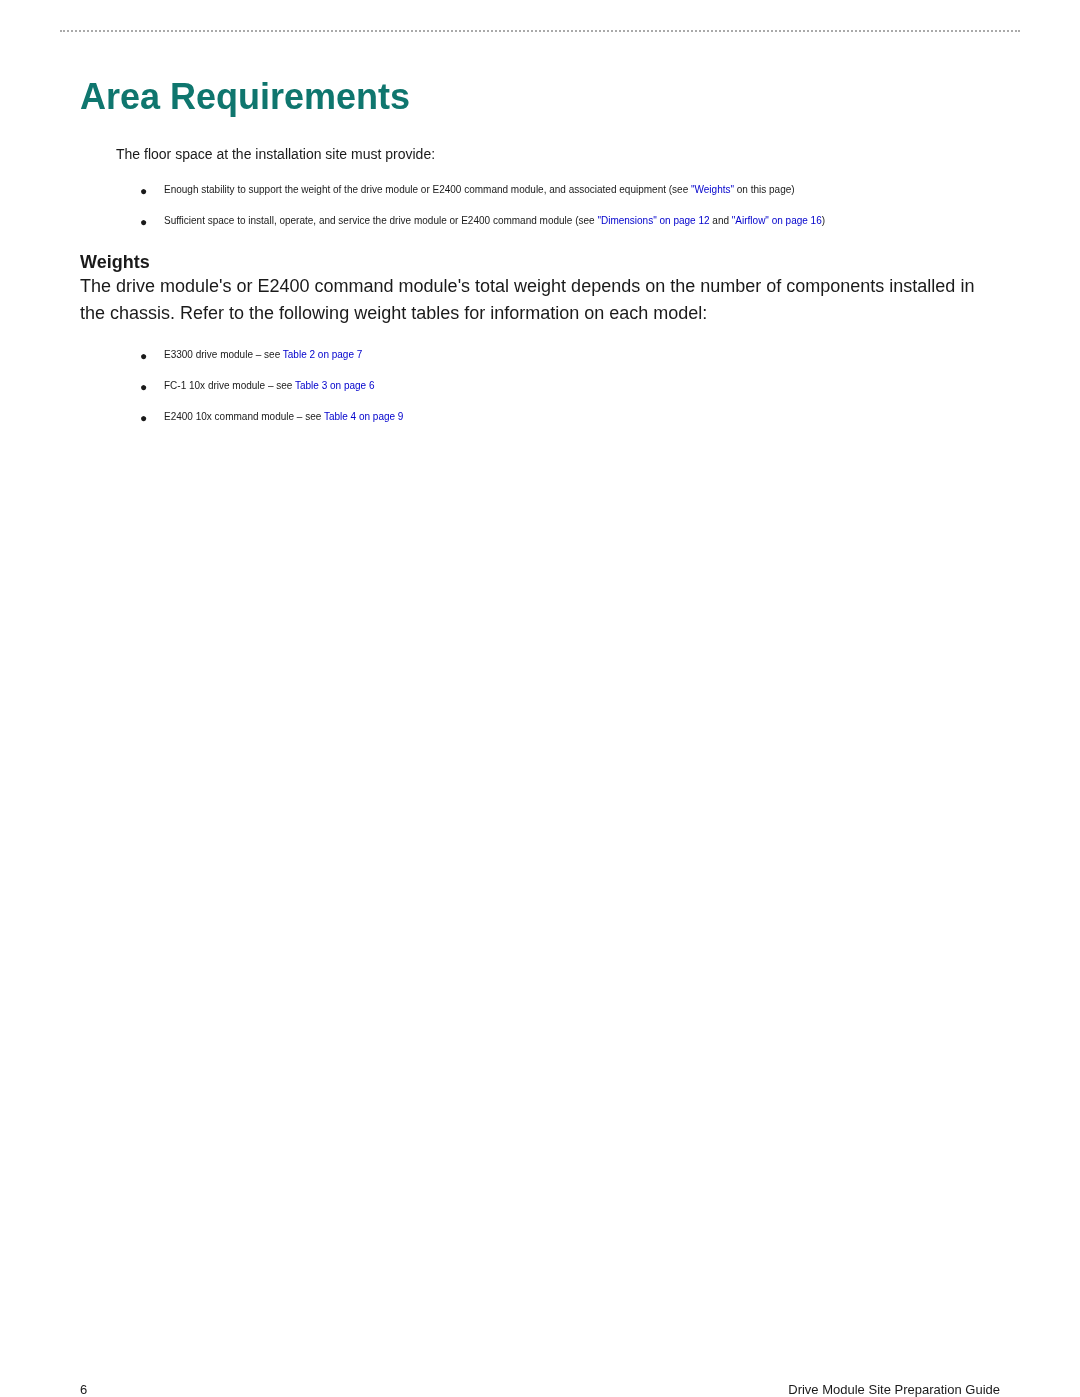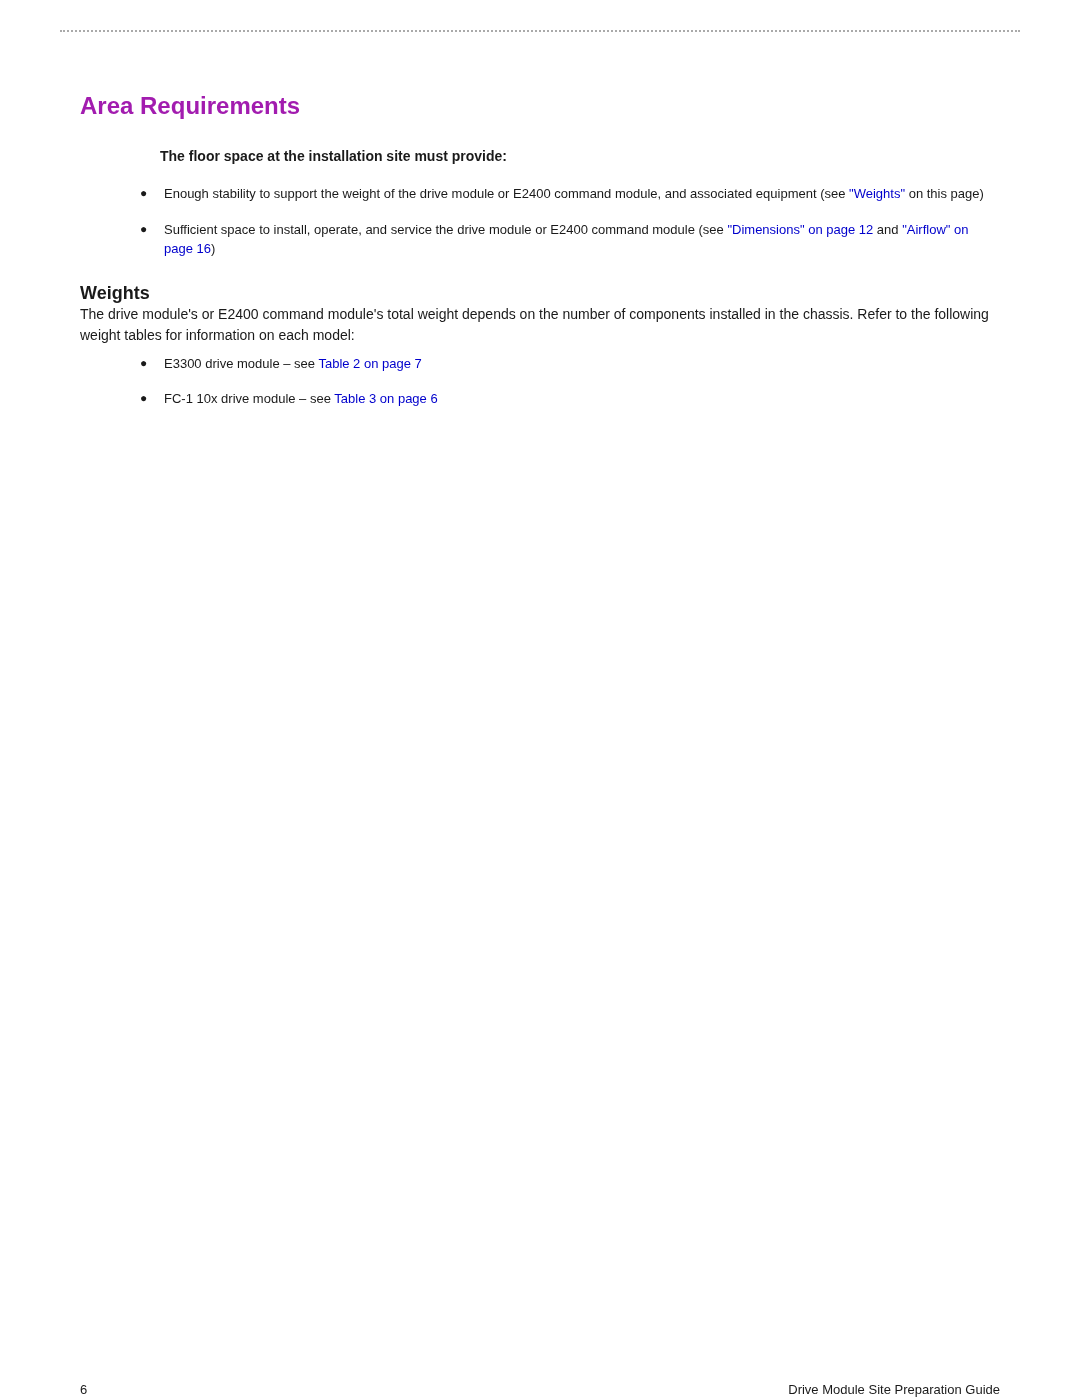--- a/index.html
+++ b/index.html
@@ -31,46 +31,45 @@
       border-top: 2px dotted #999;
       margin: 0 60px;
       padding-top: 0;
     }
 
     .content-area {
       padding: 40px 80px 80px 80px;
     }
 
     .page-title {
-      font-size: 24px;
+      font-size: 36px;
       font-weight: bold;
-      color: #a21caf;
+      color: #0f766e;
       margin-bottom: 28px;
-      margin-top: 20px;
+      margin-top: 4px;
     }
 
     .intro-text {
       font-size: 14px;
       color: #1a1a1a;
       margin-bottom: 20px;
-      margin-left: 80px;
-      font-weight: bold;
+      margin-left: 36px;
     }
 
     .bullet-list {
       list-style: none;
       margin-left: 60px;
       margin-bottom: 24px;
     }
 
     .bullet-list li {
       position: relative;
       padding-left: 24px;
       margin-bottom: 16px;
-      font-size: 13px;
+      font-size: 10px;
       line-height: 1.5;
       color: #1a1a1a;
     }
 
     .bullet-list li::before {
       content: "●";
       position: absolute;
       left: 0;
       top: 0;
       font-size: 12px;
@@ -84,23 +83,23 @@
 
     .section-heading {
       font-size: 18px;
       font-weight: bold;
       color: #1a1a1a;
       margin-bottom: 0;
       margin-top: 10px;
     }
 
     .body-text {
-      font-size: 14px;
+      font-size: 18px;
       color: #1a1a1a;
-      margin-bottom: 8px;
+      margin-bottom: 20px;
       line-height: 1.5;
       margin-left: 0;
     }
 
     .footer {
       position: absolute;
       bottom: 30px;
       left: 0;
       right: 0;
       display: flex;
@@ -145,20 +144,23 @@
 
       <p class="body-text">The drive module's or E2400 command module's total weight depends on the number of components installed in the chassis. Refer to the following weight tables for information on each model:</p>
 
       <ul class="bullet-list">
         <li>
           <span>E3300 drive module – see <a class="link" href="#table2">Table 2 on page 7</a></span>
         </li>
         <li>
           <span>FC-1 10x drive module – see <a class="link" href="#table3">Table 3 on page 6</a></span>
         </li>
+        <li>
+          <span>E2400 10x command module – see <a class="link" href="#table4">Table 4 on page 9</a></span>
+        </li>
       </ul>
     </section>
 
   </div>
 
   <div class="footer">
     <span class="footer-page-num">6</span>
     <span class="footer-title">Drive Module Site Preparation Guide</span>
   </div>
 

